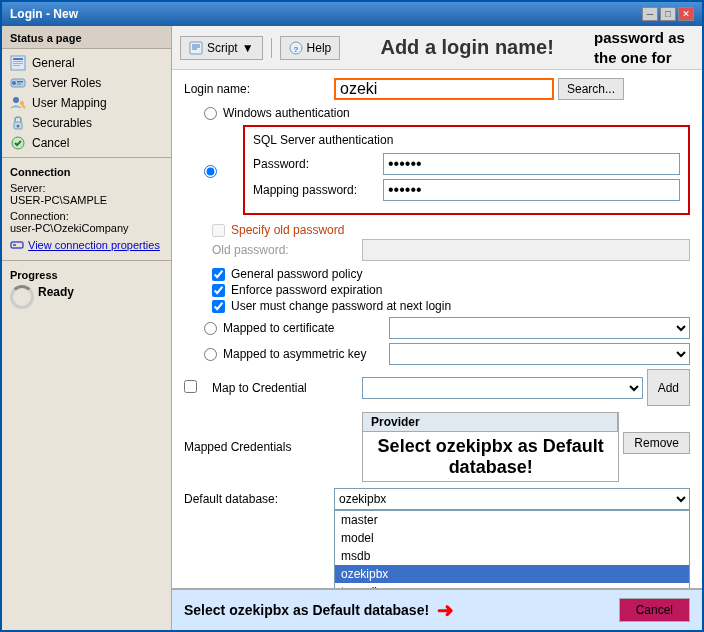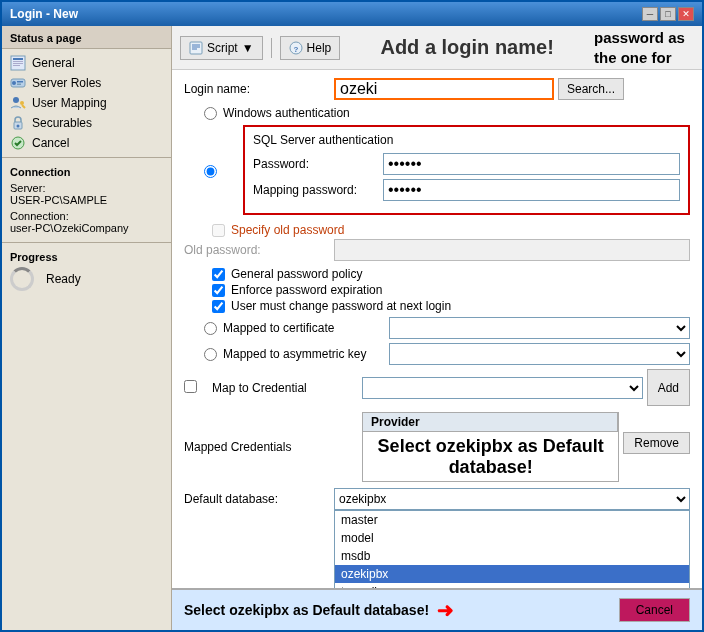--- a/index.html
+++ b/index.html
@@ -126,22 +126,22 @@
       border-top: 1px solid #b0a898;
       padding: 8px;
     }
     .sidebar-progress-title {
       font-weight: bold;
       font-size: 11px;
       margin-bottom: 4px;
     }
     .progress-row {
       display: flex;
-      align-items: center;
-      gap: 12px;
+      gap: 4px;
+      font-weight: bold;
     }
     .progress-spinner {
       width: 24px;
       height: 24px;
       border: 3px solid #ccc;
       border-top: 3px solid #888;
       border-radius: 50%;
     }
 
     
@@ -434,20 +434,27 @@
 
       <div class="sidebar-connection">
         <div class="sidebar-connection-title">Connection</div>
         <div>
           <span>Server:</span><br>
           <span>USER-PC\SAMPLE</span>
         </div>
         <div style="margin-top:4px;">
           <span>Connection:</span><br>
           <span>user-PC\OzekiCompany</span>
+        </div>
+        <div class="sidebar-connection-link">
+          <svg width="14" height="14" viewBox="0 0 14 14">
+              <rect x="1" y="4" width="12" height="6" rx="1" fill="none" stroke="#0000cc" stroke-width="1"></rect>
+              <rect x="3" y="6" width="3" height="2" fill="#4a7ab8"></rect>
+            </svg>
+          <span>View connection properties</span>
         </div>
       </div>
 
       <div class="sidebar-progress">
         <div class="sidebar-progress-title">Progress</div>
         <div class="progress-row">
           <div class="progress-spinner"></div>
           <span>Ready</span>
         </div>
       </div>
@@ -512,21 +519,21 @@
                   <input type="password" class="form-input" value="123456" style="">
                 </div>
               </div>
             </div>
           </div>
 
           <div class="checkbox-row form-row-grayed">
             <input type="checkbox" disabled="" style="">
             <span style="color:#c2410c;">Specify old password</span>
           </div>
-          <div class="form-row form-row-grayed" style="">
+          <div class="form-row form-row-grayed" style="margin-left:28px;">
             <span class="form-label" style="color:#999;">Old password:</span>
             <input type="text" class="form-input form-input-disabled" disabled="" style="">
           </div>
 
           <div class="checkbox-row">
             <input type="checkbox" checked="" style="">
             <span>General password policy</span>
           </div>
           <div class="checkbox-row">
             <input type="checkbox" checked="" style="">

